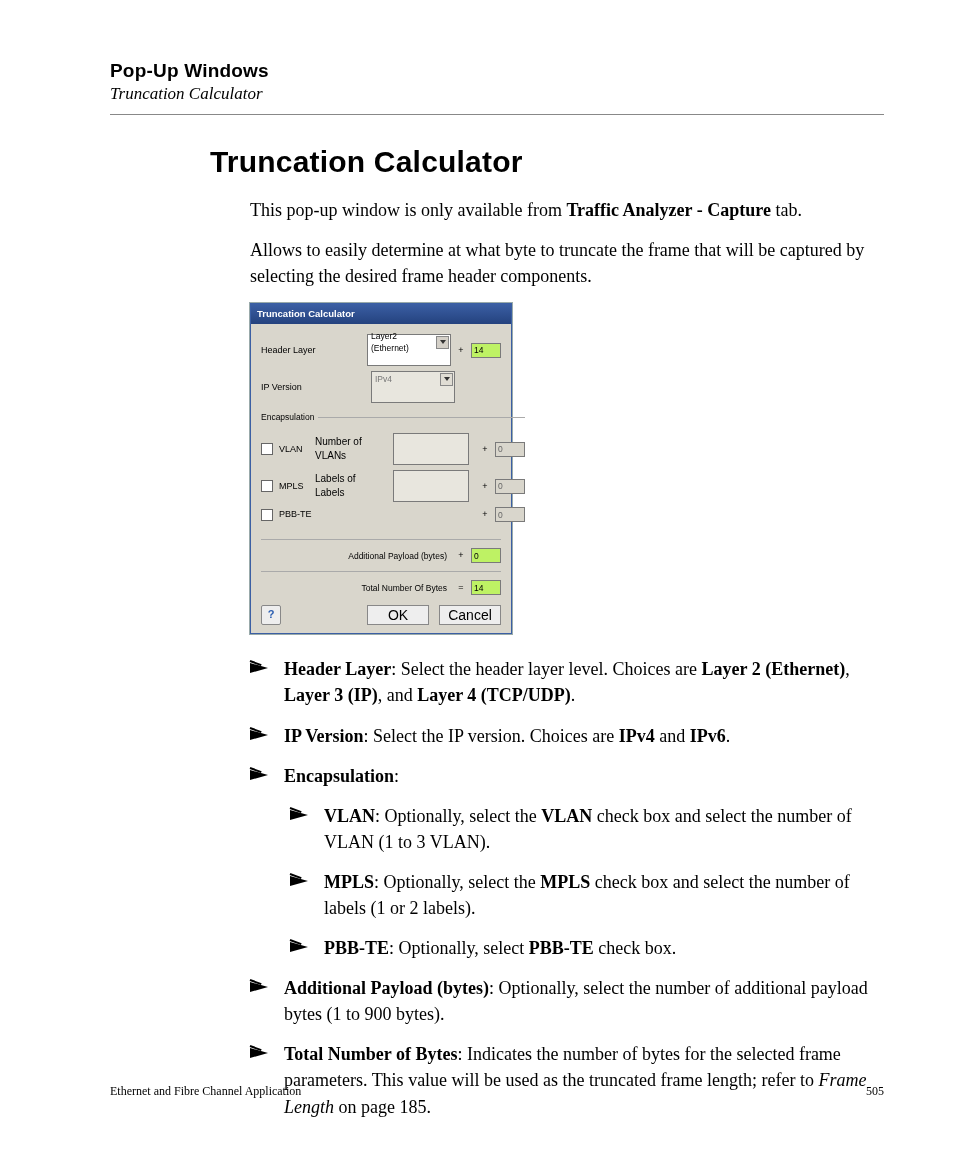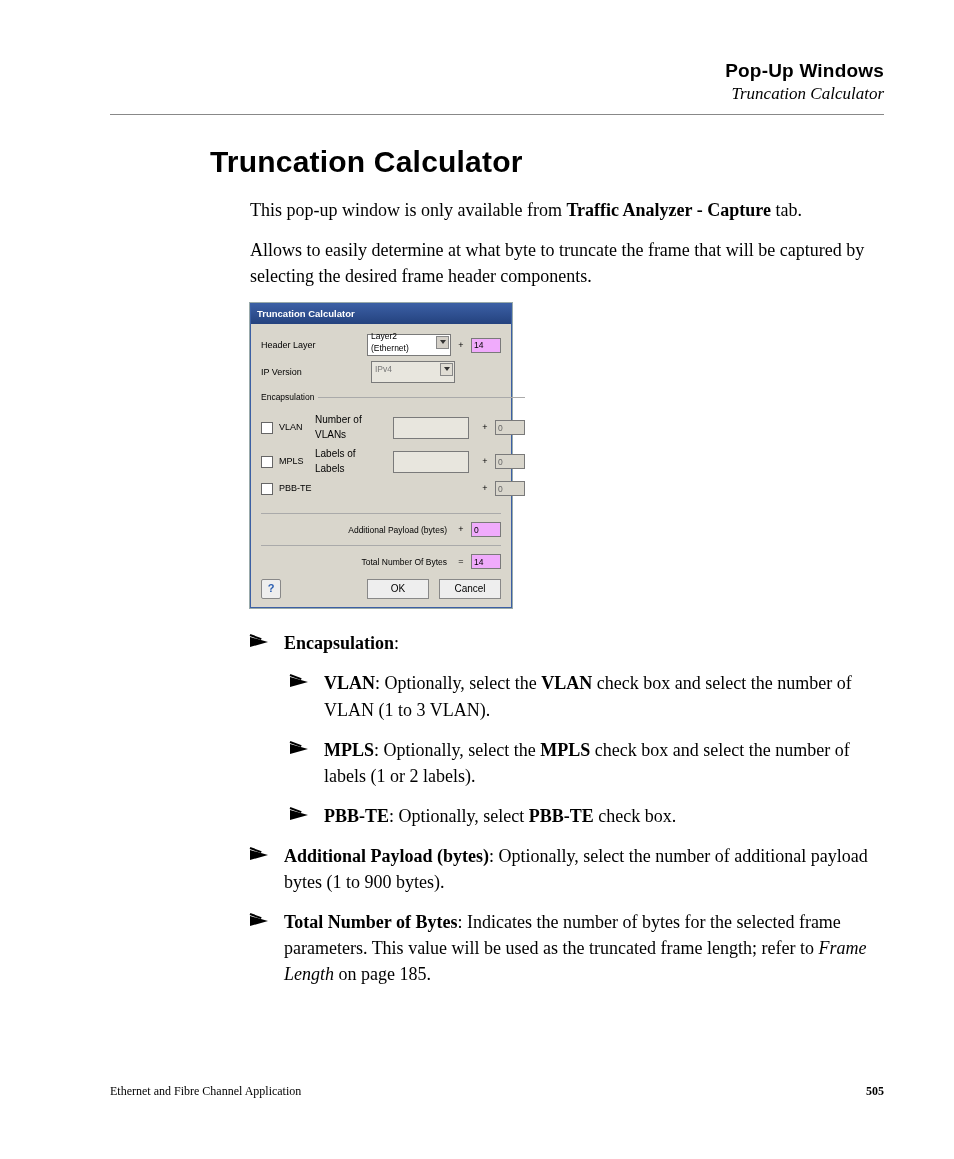--- a/index.html
+++ b/index.html
@@ -1,17 +1,17 @@
 <!DOCTYPE html>
 <html><head>
 <meta charset="utf-8">
 <style>
 html,body{margin:0;padding:0;background:#fff;font-family:Georgia,'Times New Roman',serif;color:#000}
 .page{width:954px;height:1159px;position:relative;box-sizing:border-box;padding:60px 70px 0 110px}
-.hdr{text-align:right;margin-bottom:6px}
+.hdr{text-align:left;margin-bottom:6px}
 .hdr-title{font-family:Arial,Helvetica,sans-serif;font-weight:bold;font-size:19px;letter-spacing:.2px}
 .hdr-sub{font-style:italic;font-size:17px;margin-top:2px}
 .hdr-rule{border:none;border-top:1.5px solid #888;margin:10px 0 30px 0}
 h1{font-family:Arial,Helvetica,sans-serif;font-weight:bold;font-size:30px;margin:0 0 18px 100px;letter-spacing:.2px}
 .body{margin-left:140px;margin-right:8px;font-size:18px;line-height:1.45}
 .body p{margin:0 0 14px 0}
 .body b{font-weight:bold}
 .body em{font-style:italic}
 ul.arrow{list-style:none;padding:0;margin:14px 0 0 0}
 ul.arrow>li{position:relative;padding-left:34px;margin:0 0 14px 0}
@@ -19,38 +19,38 @@
 ul.arrow>li::after{content:'';position:absolute;left:0;top:4px;width:12px;height:2px;background:#000;transform:rotate(20deg);transform-origin:left center}
 ul.arrow ul.arrow{margin-top:14px;margin-left:6px}
 
 .shot-wrap{margin:2px 0 22px 0}
 .shot{width:260px;border:1px solid #3b5fa4;background:#d9d6cc;font-family:Tahoma,Arial,sans-serif;font-size:9px;color:#000;box-shadow:0 0 0 1px #9aa}
 .shot-title{background:linear-gradient(to bottom,#3b5fa4,#24427e);color:#fff;font-weight:bold;padding:3px 6px;font-size:9.5px}
 .shot-body{padding:10px 10px 8px 10px}
 .row{display:flex;align-items:center;margin:0 0 5px 0;gap:6px}
 .lab{width:58px;flex:none}
 .lab2{width:72px;flex:none;font-size:10px}
-.sel{flex:none;width:78px;height:14px;border:1px solid #7a7a7a;background:#fff;display:flex;align-items:center;justify-content:space-between;padding:0 1px 6px 3px;font-size:8.5px}
+.sel{flex:none;width:78px;height:14px;border:1px solid #7a7a7a;background:#fff;display:flex;align-items:center;justify-content:space-between;padding:0 1px 16px 3px;font-size:8.5px}
 .sel .arr{width:11px;height:11px;background:#d4d0c8;border:1px solid #888;display:flex;align-items:center;justify-content:center}
 .sel .arr::after{content:'';border-left:3px solid transparent;border-right:3px solid transparent;border-top:4px solid #333}
 .sel.dis{background:#e8e6de;color:#777}
 .sel.dis .arr{background:#e0ddd4}
 .plus{width:8px;flex:none;text-align:center}
-.val{flex:none;width:24px;height:13px;border:1px solid #7a7a7a;background:#f0abfc;padding:0 2px;font-size:8.5px;display:flex;align-items:center}
+.val{flex:none;width:24px;height:13px;border:1px solid #7a7a7a;background:#bef264;padding:0 2px;font-size:8.5px;display:flex;align-items:center}
 .val.dis{background:#d9d6cc;color:#666}
 .cb{width:10px;height:10px;border:1px solid #666;background:#fff;flex:none}
 fieldset.enc{border:1px solid #aaa;border-left:none;border-right:none;border-bottom:none;margin:8px 0 6px 0;padding:10px 0 4px 0;position:relative}
 fieldset.enc legend{font-size:8.5px;padding:0 4px 0 0;margin-left:0}
 .sep{border:none;border-top:1px solid #aaa;margin:8px 0}
 .rlabel{flex:1;text-align:right;font-size:8.5px;padding-right:4px}
 .btnrow{display:flex;align-items:center;justify-content:flex-end;gap:10px;margin-top:10px}
 .help{width:18px;height:18px;border:1px solid #888;background:#eee;border-radius:2px;display:flex;align-items:center;justify-content:center;margin-right:auto;color:#2a5db0;font-weight:bold;font-size:11px}
-.btn{min-width:44px;height:18px;border:1px solid #888;background:#eee;font-size:10px;display:flex;align-items:center;justify-content:center;padding:0 8px}
+.btn{min-width:44px;height:18px;border:1px solid #888;background:#eee;font-size:14px;display:flex;align-items:center;justify-content:center;padding:0 8px}
 .footer{position:absolute;left:110px;right:70px;bottom:60px;display:flex;justify-content:space-between;font-size:12px;font-family:Georgia,serif}
-.footer .pn{font-weight:bold}
+.footer .pn{font-weight:normal}
 </style>
 </head>
 <body>
 
 <div class="page">
   <div class="hdr">
     <div class="hdr-title">Pop-Up Windows</div>
     <div class="hdr-sub">Truncation Calculator</div>
   </div>
   <hr class="hdr-rule">
@@ -132,20 +132,22 @@
           <div class="btnrow">
             <span class="help">?</span>
             <span class="btn">OK</span>
             <span class="btn">Cancel</span>
           </div>
         </div>
       </div>
     </div>
 
     <ul class="arrow">
+      <li><b>Header Layer</b><span>: Select the header layer level. Choices are </span><b>Layer 2 (Ethernet)</b><span>, </span><b>Layer 3 (IP)</b><span>, and </span><b>Layer 4 (TCP/UDP)</b><span>.</span></li>
+      <li><b>IP Version</b><span>: Select the IP version. Choices are </span><b>IPv4</b><span> and </span><b>IPv6</b><span>.</span></li>
       <li><b>Encapsulation</b><span>:</span>
         <ul class="arrow">
           <li><b>VLAN</b><span>: Optionally, select the </span><b>VLAN</b><span> check box and select the number of VLAN (1 to 3 VLAN).</span></li>
           <li><b>MPLS</b><span>: Optionally, select the </span><b>MPLS</b><span> check box and select the number of labels (1 or 2 labels).</span></li>
           <li><b>PBB-TE</b><span>: Optionally, select </span><b>PBB-TE</b><span> check box.</span></li>
         </ul>
       </li>
       <li><b>Additional Payload (bytes)</b><span>: Optionally, select the number of additional payload bytes (1 to 900 bytes).</span></li>
       <li><b>Total Number of Bytes</b><span>: Indicates the number of bytes for the selected frame parameters. This value will be used as the truncated frame length; refer to </span><em>Frame Length</em><span> on page 185.</span></li>
     </ul>

